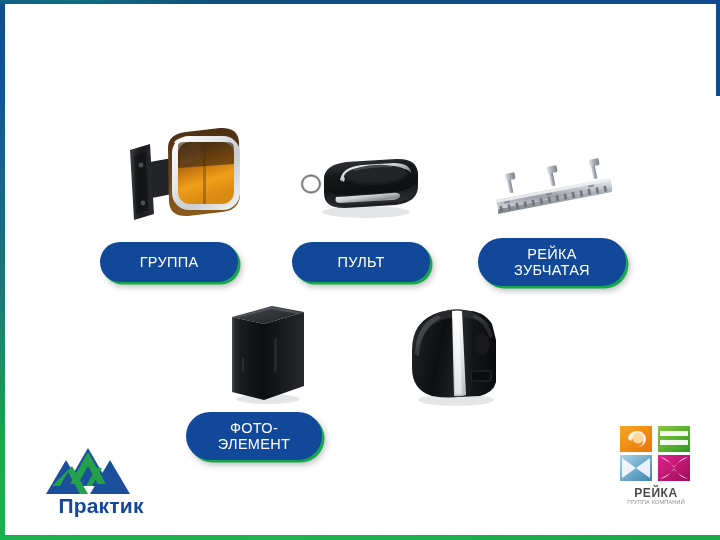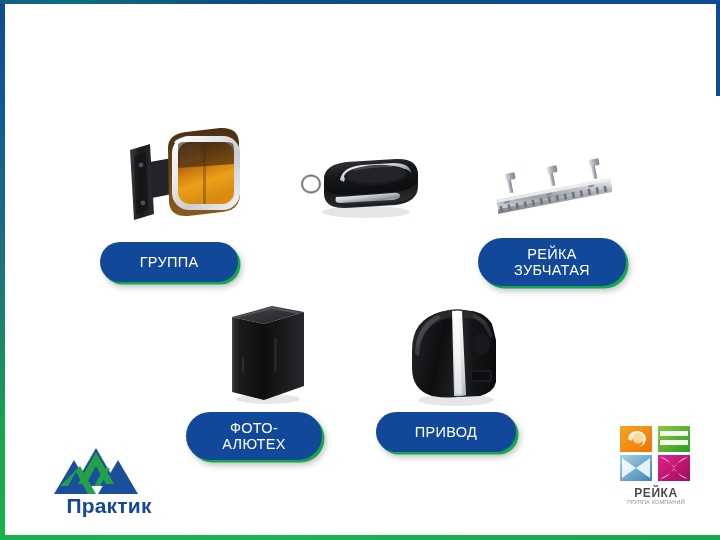--- a/index.html
+++ b/index.html
@@ -104,21 +104,21 @@
     background: #11489a;
     border-radius: 999px;
     box-shadow: 2.5px 2.5px 0 0 #16a84c, 4px 5px 6px rgba(0,0,0,.25);
     z-index: 15;
     padding: 0 10px;
     white-space: pre-line;
   }
 
   
   .praktik {
-    position: absolute; left: 44px; top: 446px;
+    position: absolute; left: 36px; top: 446px;
     width: 130px; height: 82px;
     z-index: 25;
   }
   .praktik-word {
     position: absolute; left: 0; top: 48px;
     width: 130px;
     text-align: center;
     color: #15479b;
     font-size: 21px;
     font-weight: 700;
@@ -256,20 +256,21 @@
       <ellipse cx="80" cy="29" rx="32" ry="10" fill="#1a1b1d" transform="rotate(-3 80 29)"></ellipse>
       <ellipse cx="80" cy="28" rx="30" ry="8.6" fill="#2a2c2f" transform="rotate(-3 80 28)" opacity=".55"></ellipse>
 
       <path d="M56,22 Q72,18 96,18 L96,21 Q74,21 58,25 Z" fill="#ffffff" opacity=".16"></path>
 
       <path d="M40,51 Q58,50 96,47 Q104,46 104,50 Q104,53 96,54 L44,57 Q38,57 40,51 Z" fill="url(#chrome)"></path>
 
       <path d="M30,47 Q34,60 56,61 L100,58 Q120,56 122,42 Q120,54 100,56 L54,59 Q34,59 30,47 Z" fill="#000000" opacity=".35"></path>
     </svg>
   </div>
+  <div class="pill" style="left:292px; top:242px; width:138px; height:40px;">ПУЛЬТ</div>
 
   <div class="item" style="left:488px; top:156px; width:140px; height:70px;">
     <svg width="140" height="70" viewBox="0 0 140 70">
       <defs>
         <linearGradient id="steel" x1="0" y1="0" x2="0" y2="1">
           <stop offset="0%" stop-color="#f0f1f3"></stop>
           <stop offset="30%" stop-color="#c8ccd1"></stop>
           <stop offset="60%" stop-color="#9ba0a6"></stop>
           <stop offset="100%" stop-color="#d6dadf"></stop>
         </linearGradient>
@@ -359,21 +360,21 @@
       <path d="M22,17 L60,7 L88,12 L86,14 L60,9 L24,18 Z" fill="#6a6d72" opacity=".55"></path>
 
       <rect x="62" y="38" width="3" height="34" rx="1.5" fill="#2e3034" opacity=".65"></rect>
 
       <rect x="20" y="17" width="1.6" height="75" fill="#55585c" opacity=".55"></rect>
 
       <rect x="30" y="58" width="2" height="14" rx="1" fill="#3a3c40" opacity=".6"></rect>
     </svg>
   </div>
   <div class="pill" style="left:186px; top:412px; width:136px; height:48px;">ФОТО-
-АЛЮТЕХ</div>
+ЭЛЕМЕНТ</div>
 
   <div class="item" style="left:396px; top:296px; width:116px; height:116px;">
     <svg width="116" height="116" viewBox="0 0 116 116">
       <defs>
         <linearGradient id="drvBody" x1="0" y1="0" x2="1" y2="0.3">
           <stop offset="0%" stop-color="#36383c"></stop>
           <stop offset="20%" stop-color="#1c1d20"></stop>
           <stop offset="55%" stop-color="#0d0e0f"></stop>
           <stop offset="100%" stop-color="#232528"></stop>
         </linearGradient>
@@ -403,21 +404,20 @@
       <path d="M19,58 Q19,30 42,19 L45,22 Q24,33 23,60 Z" fill="#6c6f74" opacity=".4"></path>
 
       <path d="M78,18 Q92,24 97,40 L94,42 Q88,26 76,21 Z" fill="#4a4d51" opacity=".45"></path>
 
       <rect x="74" y="74" width="22" height="12" rx="2" fill="#1c1d20"></rect>
       <rect x="76" y="76" width="18" height="8" rx="1.5" fill="#0b0c0d"></rect>
 
       <ellipse cx="86" cy="48" rx="8" ry="11" fill="#1b1c1f" opacity=".8"></ellipse>
     </svg>
   </div>
-  <div class="pill" style="left:376px; top:412px; width:140px; height:40px;">ПРИВОД</div>
 
   <div class="praktik">
     <svg width="130" height="50" viewBox="0 0 130 50">
 
       <polygon points="52,2 74,40 30,40" fill="#1b4f9c"></polygon>
       <polygon points="30,14 50,48 10,48" fill="#1b4f9c"></polygon>
       <polygon points="74,14 94,48 54,48" fill="#1b4f9c"></polygon>
 
       <polygon points="52,6 70,38 62,38 52,20 42,38 34,38" fill="#22a04a"></polygon>
       <polygon points="36,20 52,48 44,48 32,26 24,40 16,40" fill="#22a04a"></polygon>

